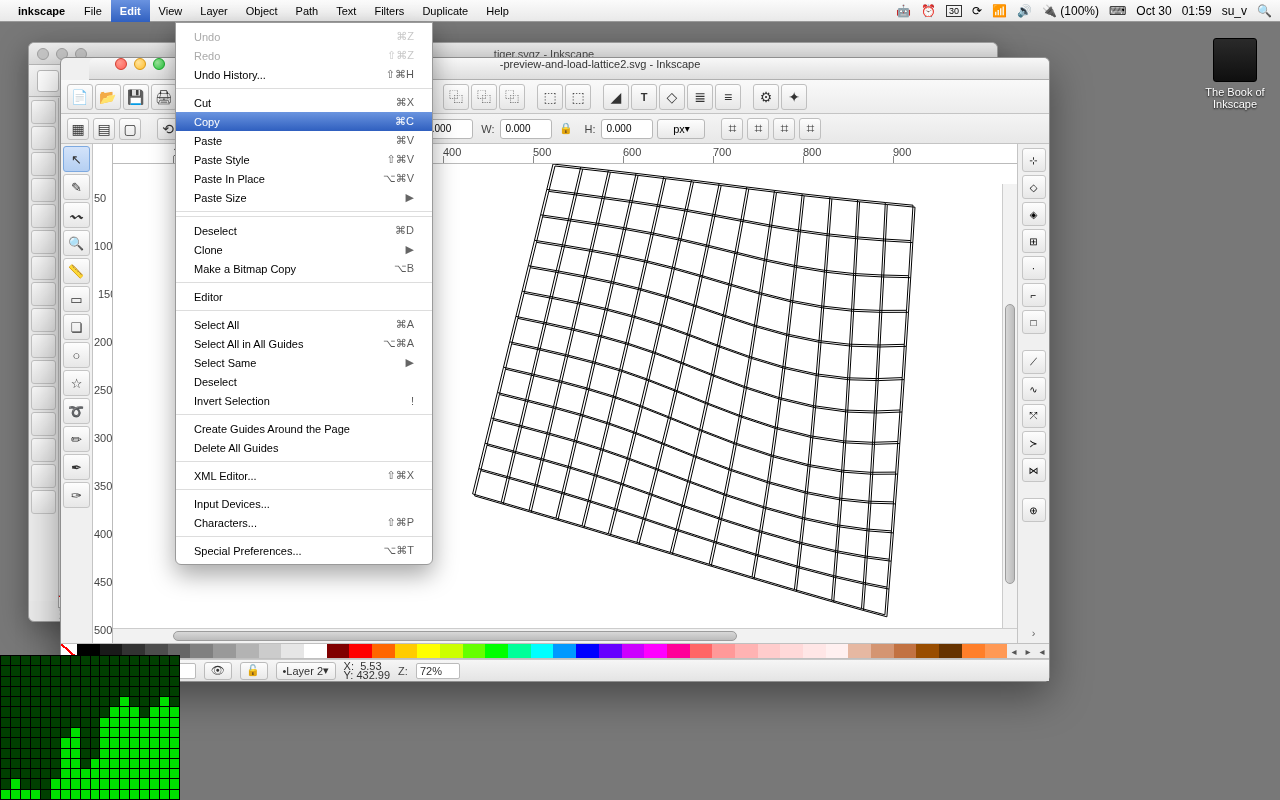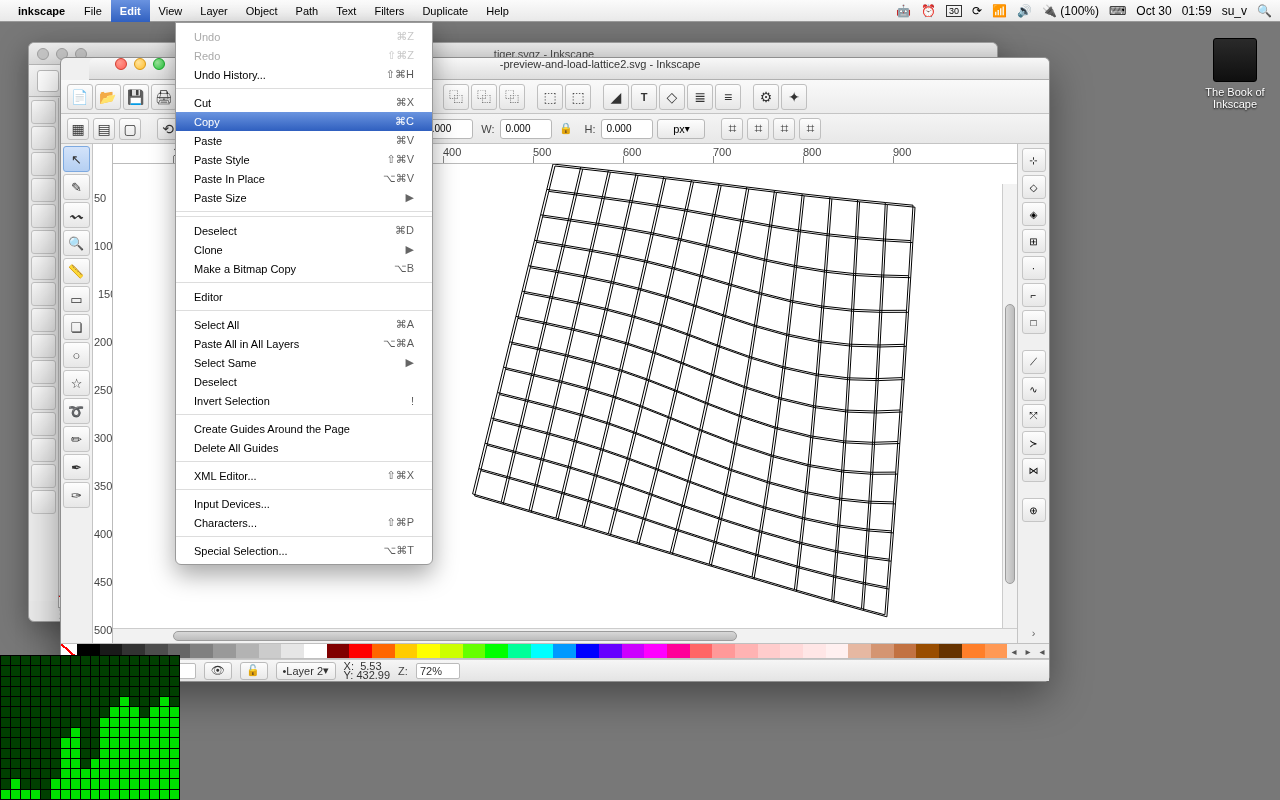--- a/index.html
+++ b/index.html
@@ -473,21 +473,21 @@
     <div class="msep"></div>
     <div class="mrow">
       <span class="mlbl">Editor</span>
     </div>
     <div class="msep"></div>
     <div class="mrow">
       <span class="mlbl">Select All</span>
       <span class="msc">⌘A</span>
     </div>
     <div class="mrow">
-      <span class="mlbl">Paste All in All Layers</span>
+      <span class="mlbl">Select All in All Guides</span>
       <span class="msc">⌥⌘A</span>
     </div>
     <div class="mrow">
       <span class="mlbl">Select Same</span>
       <span class="sub">▶</span>
     </div>
     <div class="mrow">
       <span class="mlbl">Deselect</span>
     </div>
     <div class="mrow">
@@ -509,21 +509,21 @@
     <div class="msep"></div>
     <div class="mrow">
       <span class="mlbl">Input Devices...</span>
     </div>
     <div class="mrow">
       <span class="mlbl">Characters...</span>
       <span class="msc">⇧⌘P</span>
     </div>
     <div class="msep"></div>
     <div class="mrow">
-      <span class="mlbl">Special Selection...</span>
+      <span class="mlbl">Special Preferences...</span>
       <span class="msc">⌥⌘T</span>
     </div>
   </div>
 
 <div class="graph" id="graph">
     <div class="gcell"></div>
     <div class="gcell"></div>
     <div class="gcell"></div>
     <div class="gcell"></div>
     <div class="gcell"></div>

